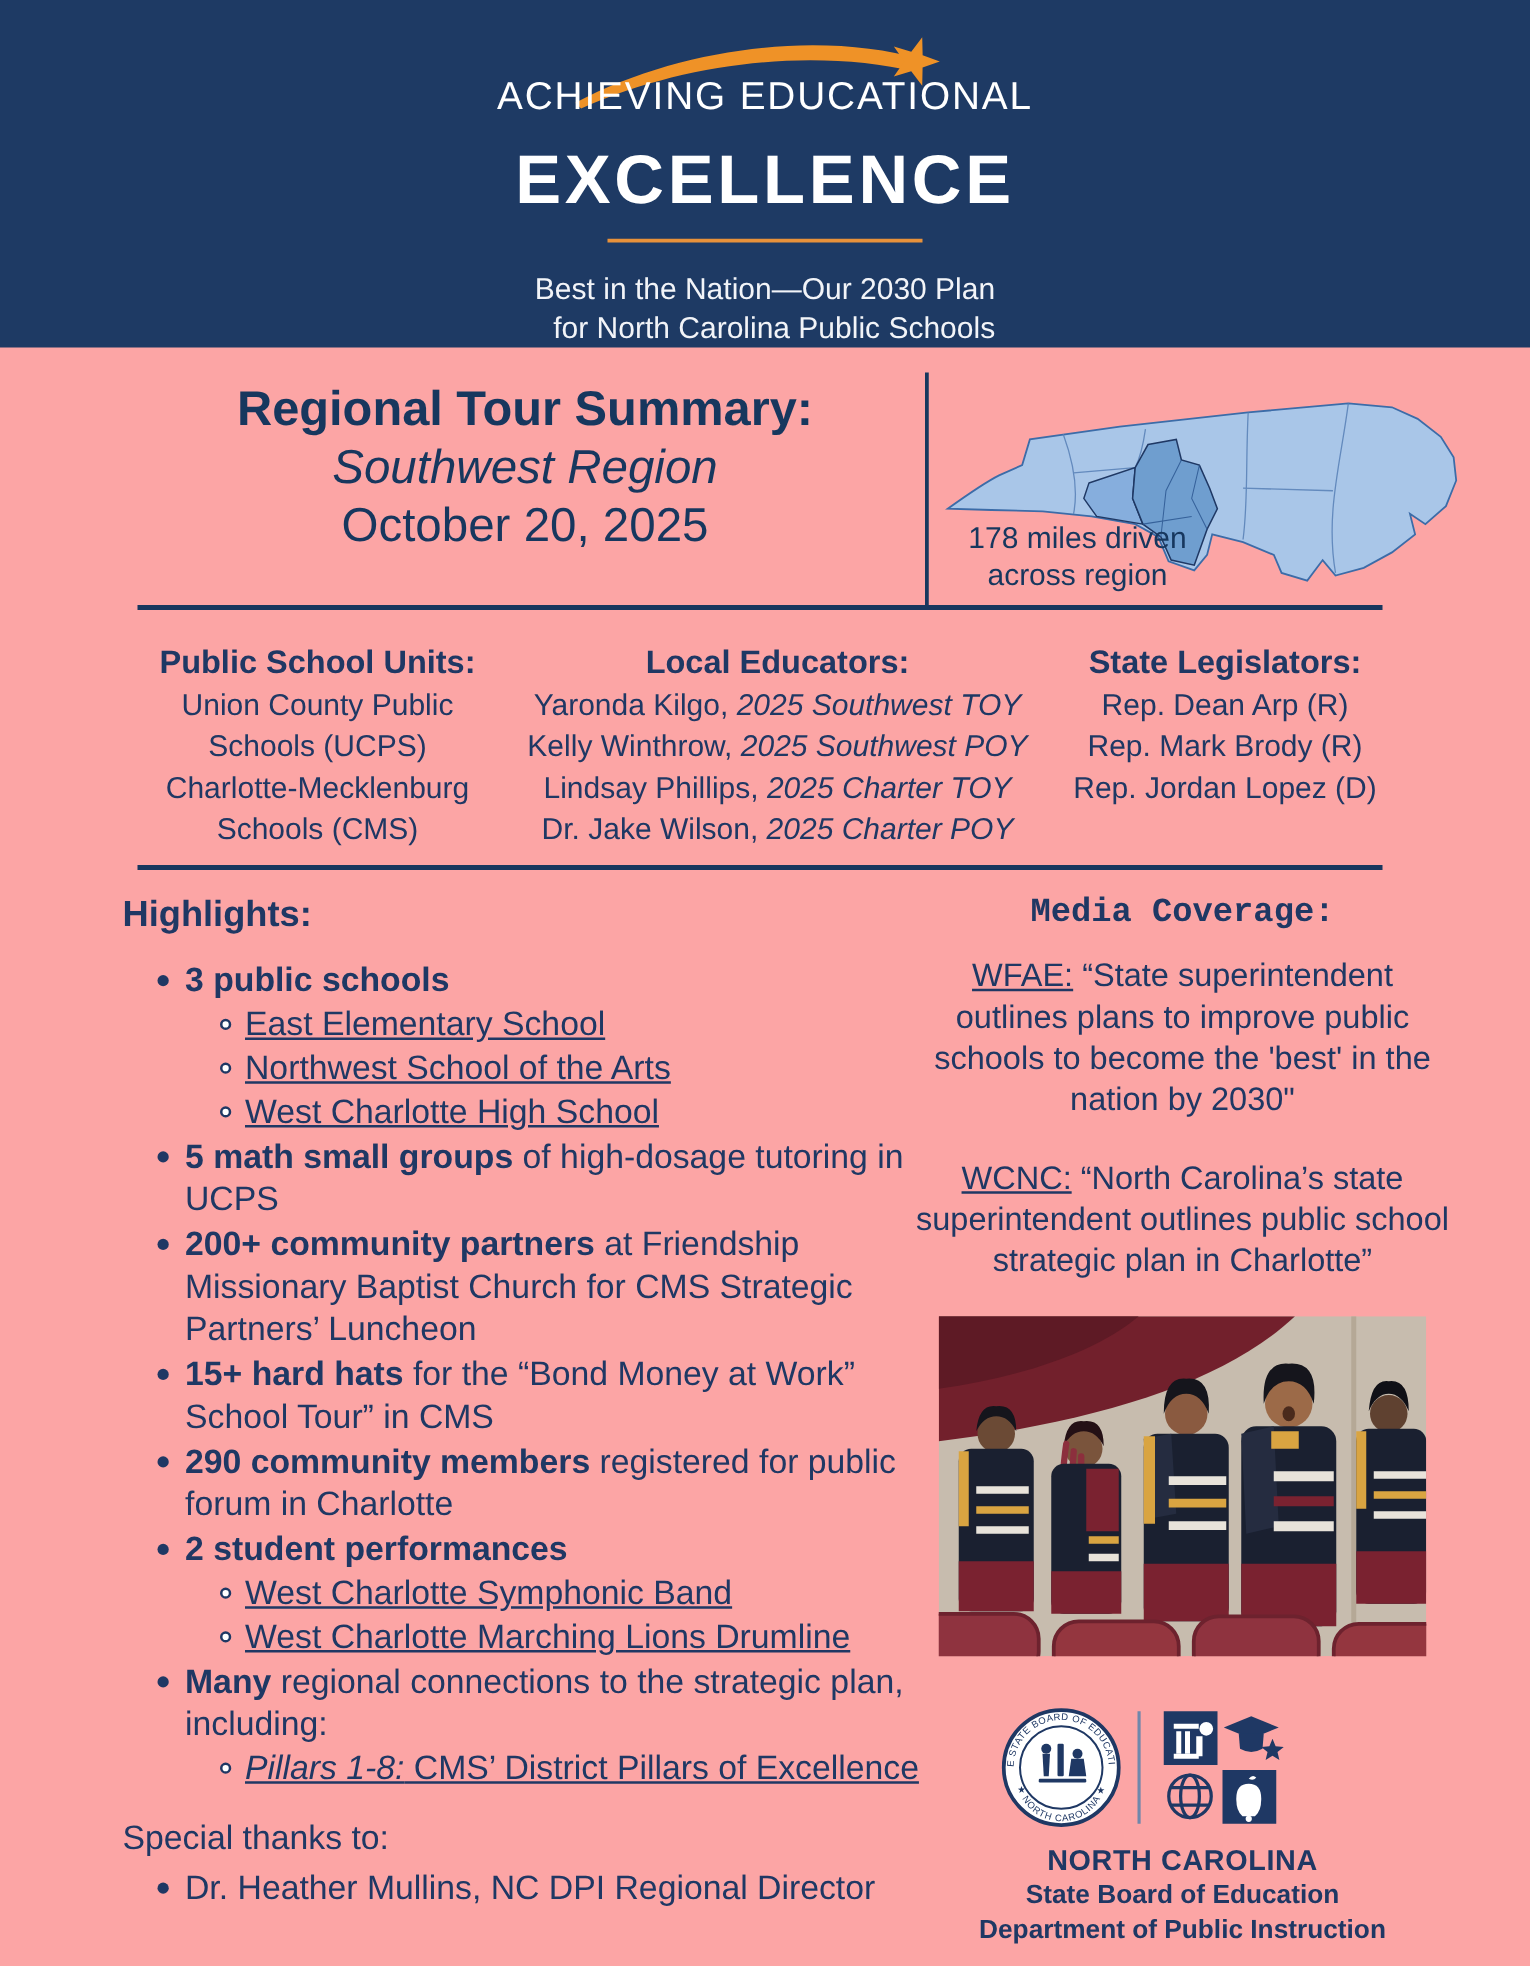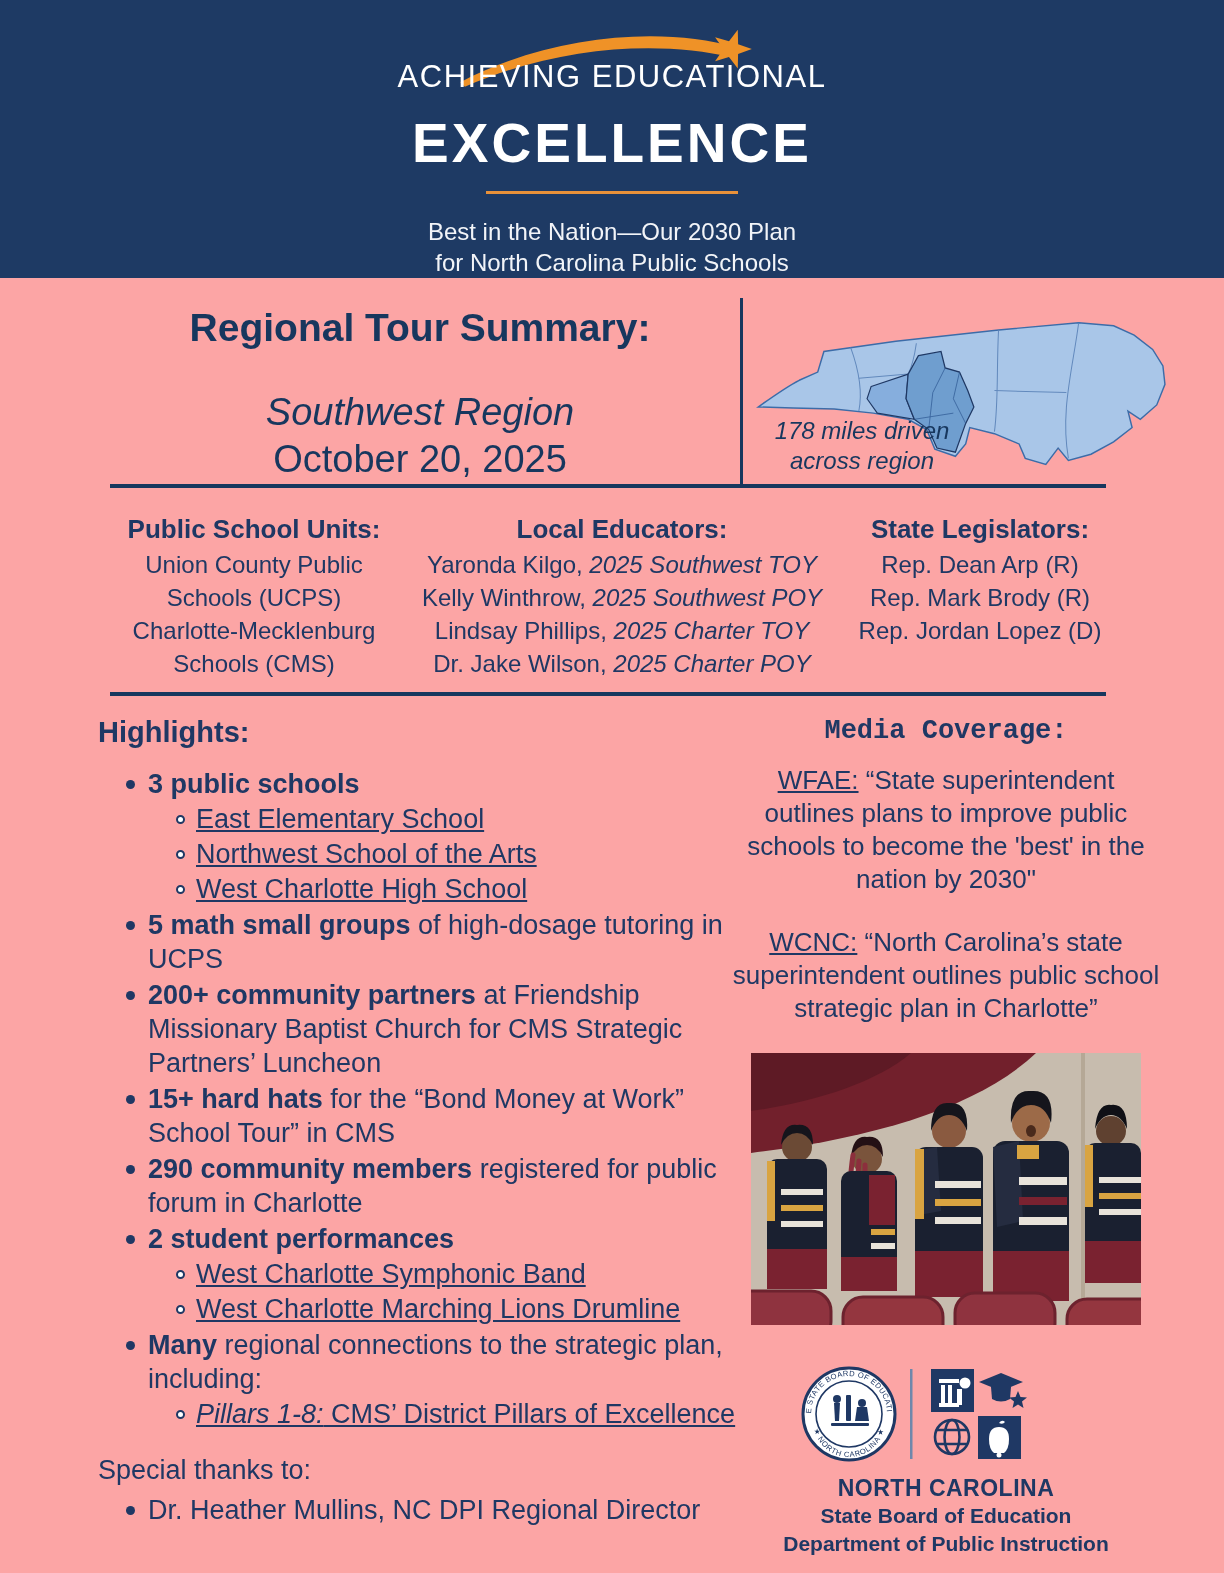--- a/index.html
+++ b/index.html
@@ -6,31 +6,31 @@
   .page{position:relative;width:1224px;height:1573px;background:#fca5a5;overflow:hidden;
         font-family:"Liberation Sans",sans-serif;color:#1f3864;}
 
   
   .header{position:absolute;top:0;left:0;width:1224px;height:278px;background:#1e3a64;
           display:flex;flex-direction:column;align-items:center;}
   .swoosh{margin-top:16px;margin-bottom:-34px;}
   .logo-line1{font-size:31px;letter-spacing:1.5px;color:#ffffff;font-weight:500;}
   .logo-line2{font-size:55px;letter-spacing:3px;color:#ffffff;font-weight:800;margin-top:16px;}
   .logo-divider{width:252px;height:3px;background:#e8913a;margin-top:16px;}
-  .tagline{margin-top:22px;text-align:center;color:#f2f4f8;font-size:24px;line-height:31px;}
+  .tagline{margin-top:22px;text-align:right;color:#f2f4f8;font-size:24px;line-height:31px;}
 
   
   .title-block{position:absolute;left:120px;top:304px;width:600px;text-align:center;
                font-size:38px;line-height:47px;color:#17375e;}
   .title-block .t1{font-weight:bold;font-size:39px;}
-  .title-block .t2{font-style:italic;margin-top:38px;}
+  .title-block .t2{font-style:italic;}
   .v-divider{position:absolute;left:740px;top:298px;width:3px;height:189px;background:#17375e;}
   .map-block{position:absolute;left:752px;top:298px;width:452px;height:182px;}
   .map-caption{position:absolute;left:10px;top:118px;width:200px;text-align:center;
-               font-style:italic;font-size:24px;line-height:30px;color:#17375e;z-index:2;}
+               font-size:24px;line-height:30px;color:#17375e;z-index:2;}
 
   .hrule{position:absolute;left:110px;width:996px;height:4px;background:#17375e;}
   .hrule1{top:484px;}
   .hrule2{top:692px;}
 
   
   .info-cols{position:absolute;left:104px;top:512px;width:1016px;display:flex;justify-content:space-between;}
   .info-col{text-align:center;font-size:24px;line-height:33px;color:#1f3864;}
   .info-col .col-heading{font-weight:bold;font-size:26px;line-height:34px;margin-bottom:2px;}
   .col-psu{width:300px;}

